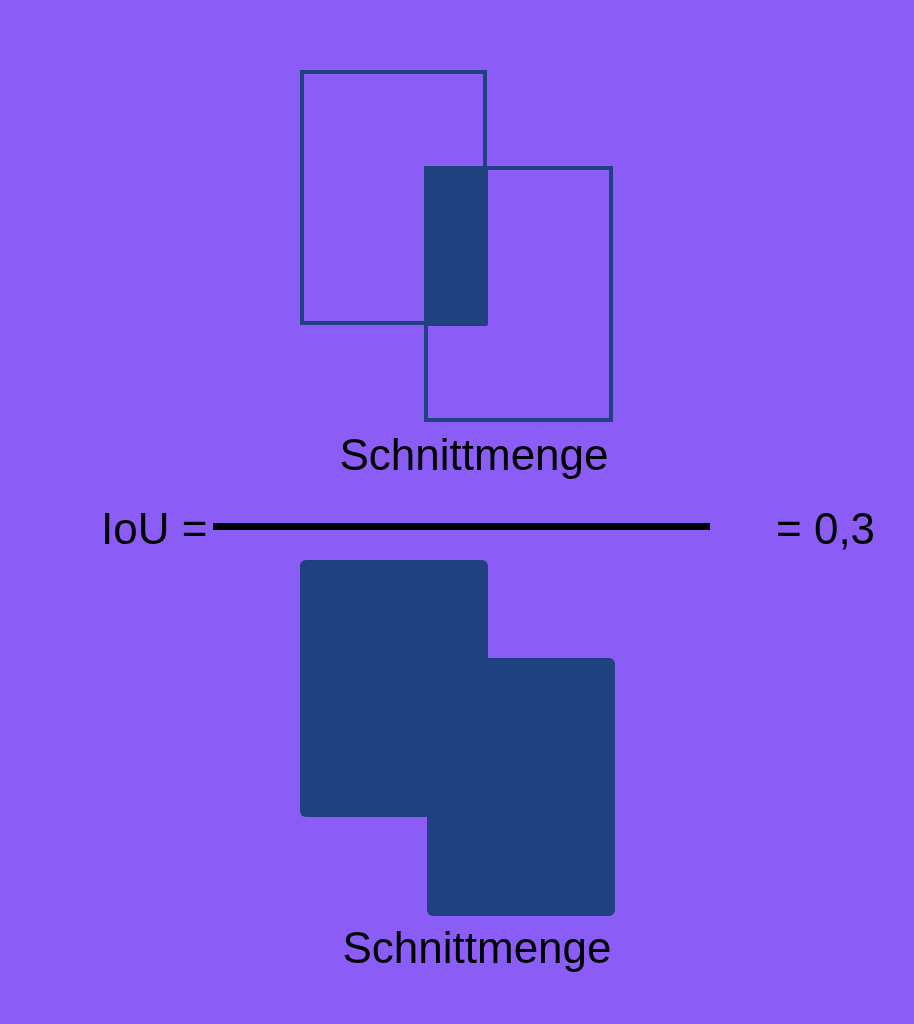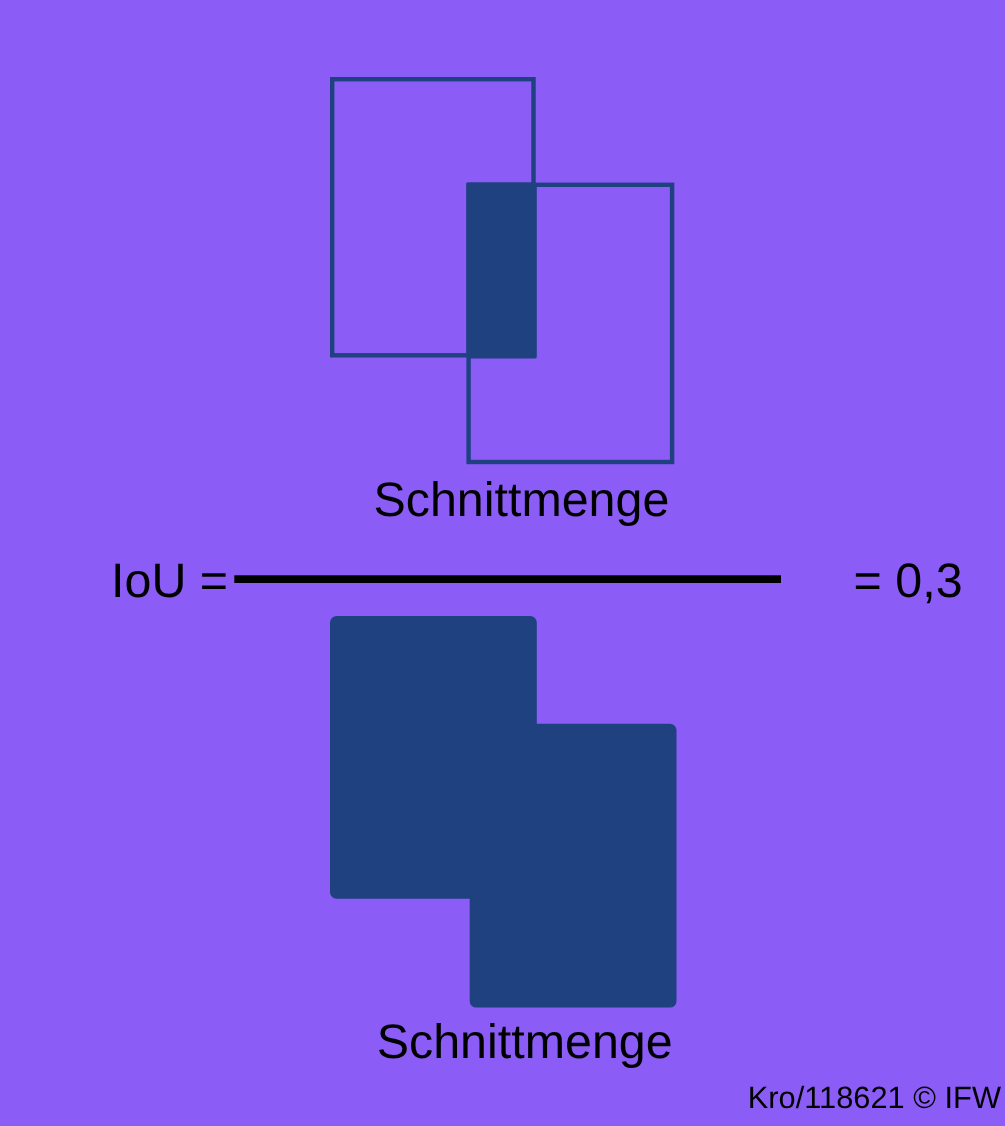--- a/index.html
+++ b/index.html
@@ -95,15 +95,14 @@
     <div id="result-label" class="formula-text">= 0,3</div>
   </div>
 
   <div>
     <div id="union-rect-a" class="union-rect"></div>
     <div id="union-rect-b" class="union-rect"></div>
   </div>
 
   <div id="denominator-label" class="big-label">Schnittmenge</div>
 
-  <div id="credit-line">Kro/118621 © IFW</div>
 
 </div>
 
 </body></html>

